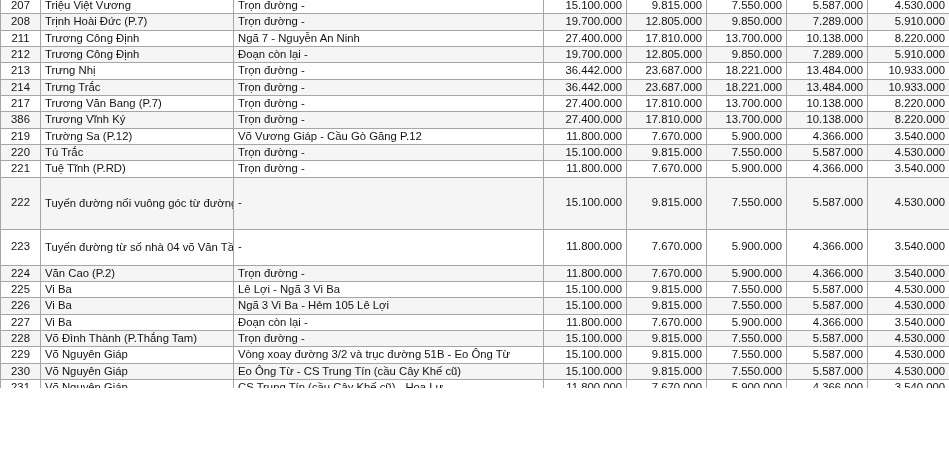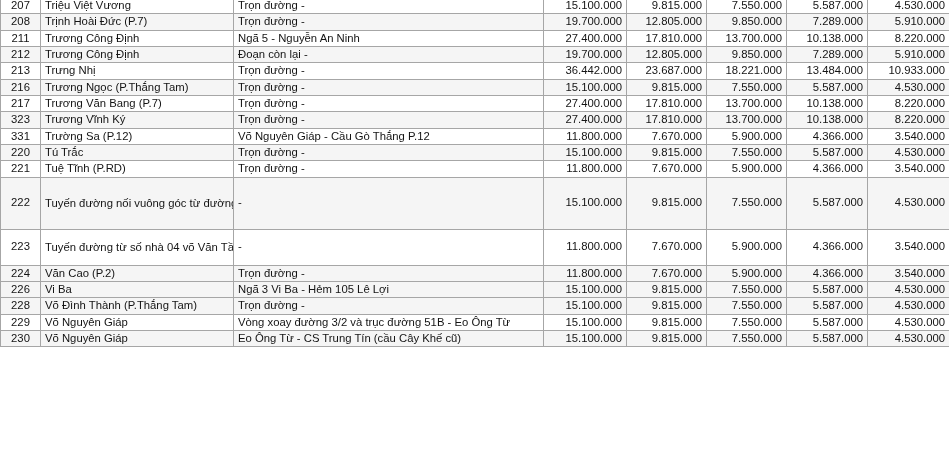--- a/index.html
+++ b/index.html
@@ -103,21 +103,21 @@
           <td class="seg">Trọn đường -</td>
           <td class="num">19.700.000</td>
           <td class="num">12.805.000</td>
           <td class="num">9.850.000</td>
           <td class="num">7.289.000</td>
           <td class="num">5.910.000</td>
         </tr>
         <tr>
           <td class="idx">211</td>
           <td class="name">Trương Công Định</td>
-          <td class="seg">Ngã 5 - Nguyễn An Ninh</td>
+          <td class="seg">Ngã 7 - Nguyễn An Ninh</td>
           <td class="num">27.400.000</td>
           <td class="num">17.810.000</td>
           <td class="num">13.700.000</td>
           <td class="num">10.138.000</td>
           <td class="num">8.220.000</td>
         </tr>
         <tr class="alt">
           <td class="idx">212</td>
           <td class="name">Trương Công Định</td>
           <td class="seg">Đoạn còn lại -</td>
@@ -131,53 +131,53 @@
           <td class="idx">213</td>
           <td class="name">Trưng Nhị</td>
           <td class="seg">Trọn đường -</td>
           <td class="num">36.442.000</td>
           <td class="num">23.687.000</td>
           <td class="num">18.221.000</td>
           <td class="num">13.484.000</td>
           <td class="num">10.933.000</td>
         </tr>
         <tr class="alt">
-          <td class="idx">216</td>
-          <td class="name">Trương Ngọc (P.Thắng Tam)</td>
-          <td class="seg">Trọn đường -</td>
-          <td class="num">15.100.000</td>
-          <td class="num">9.815.000</td>
-          <td class="num">7.550.000</td>
-          <td class="num">5.587.000</td>
-          <td class="num">4.530.000</td>
+          <td class="idx">214</td>
+          <td class="name">Trưng Trắc</td>
+          <td class="seg">Trọn đường -</td>
+          <td class="num">36.442.000</td>
+          <td class="num">23.687.000</td>
+          <td class="num">18.221.000</td>
+          <td class="num">13.484.000</td>
+          <td class="num">10.933.000</td>
         </tr>
         <tr>
           <td class="idx">217</td>
           <td class="name">Trương Văn Bang (P.7)</td>
           <td class="seg">Trọn đường -</td>
           <td class="num">27.400.000</td>
           <td class="num">17.810.000</td>
           <td class="num">13.700.000</td>
           <td class="num">10.138.000</td>
           <td class="num">8.220.000</td>
         </tr>
         <tr class="alt">
-          <td class="idx">323</td>
+          <td class="idx">386</td>
           <td class="name">Trương Vĩnh Ký</td>
           <td class="seg">Trọn đường -</td>
           <td class="num">27.400.000</td>
           <td class="num">17.810.000</td>
           <td class="num">13.700.000</td>
           <td class="num">10.138.000</td>
           <td class="num">8.220.000</td>
         </tr>
         <tr>
-          <td class="idx">331</td>
+          <td class="idx">219</td>
           <td class="name">Trường Sa (P.12)</td>
-          <td class="seg">Võ Nguyên Giáp - Cầu Gò Thắng P.12</td>
+          <td class="seg">Võ Vương Giáp - Cầu Gò Găng P.12</td>
           <td class="num">11.800.000</td>
           <td class="num">7.670.000</td>
           <td class="num">5.900.000</td>
           <td class="num">4.366.000</td>
           <td class="num">3.540.000</td>
         </tr>
         <tr class="alt">
           <td class="idx">220</td>
           <td class="name">Tú Trắc</td>
           <td class="seg">Trọn đường -</td>
@@ -220,30 +220,50 @@
         <tr class="alt">
           <td class="idx">224</td>
           <td class="name">Văn Cao (P.2)</td>
           <td class="seg">Trọn đường -</td>
           <td class="num">11.800.000</td>
           <td class="num">7.670.000</td>
           <td class="num">5.900.000</td>
           <td class="num">4.366.000</td>
           <td class="num">3.540.000</td>
         </tr>
+        <tr>
+          <td class="idx">225</td>
+          <td class="name">Vi Ba</td>
+          <td class="seg">Lê Lợi - Ngã 3 Vi Ba</td>
+          <td class="num">15.100.000</td>
+          <td class="num">9.815.000</td>
+          <td class="num">7.550.000</td>
+          <td class="num">5.587.000</td>
+          <td class="num">4.530.000</td>
+        </tr>
         <tr class="alt">
           <td class="idx">226</td>
           <td class="name">Vi Ba</td>
           <td class="seg">Ngã 3 Vi Ba - Hẻm 105 Lê Lợi</td>
           <td class="num">15.100.000</td>
           <td class="num">9.815.000</td>
           <td class="num">7.550.000</td>
           <td class="num">5.587.000</td>
           <td class="num">4.530.000</td>
         </tr>
+        <tr>
+          <td class="idx">227</td>
+          <td class="name">Vi Ba</td>
+          <td class="seg">Đoạn còn lại -</td>
+          <td class="num">11.800.000</td>
+          <td class="num">7.670.000</td>
+          <td class="num">5.900.000</td>
+          <td class="num">4.366.000</td>
+          <td class="num">3.540.000</td>
+        </tr>
         <tr class="alt">
           <td class="idx">228</td>
           <td class="name">Võ Đình Thành (P.Thắng Tam)</td>
           <td class="seg">Trọn đường -</td>
           <td class="num">15.100.000</td>
           <td class="num">9.815.000</td>
           <td class="num">7.550.000</td>
           <td class="num">5.587.000</td>
           <td class="num">4.530.000</td>
         </tr>
@@ -259,16 +279,26 @@
         </tr>
         <tr class="alt">
           <td class="idx">230</td>
           <td class="name">Võ Nguyên Giáp</td>
           <td class="seg">Eo Ông Từ - CS Trung Tín (cầu Cây Khế cũ)</td>
           <td class="num">15.100.000</td>
           <td class="num">9.815.000</td>
           <td class="num">7.550.000</td>
           <td class="num">5.587.000</td>
           <td class="num">4.530.000</td>
+        </tr>
+        <tr>
+          <td class="idx">231</td>
+          <td class="name">Võ Nguyên Giáp</td>
+          <td class="seg">CS Trung Tín (cầu Cây Khế cũ) - Hoa Lư</td>
+          <td class="num">11.800.000</td>
+          <td class="num">7.670.000</td>
+          <td class="num">5.900.000</td>
+          <td class="num">4.366.000</td>
+          <td class="num">3.540.000</td>
         </tr>
       </tbody>
   </table>
 </div>
 
 </body></html>

